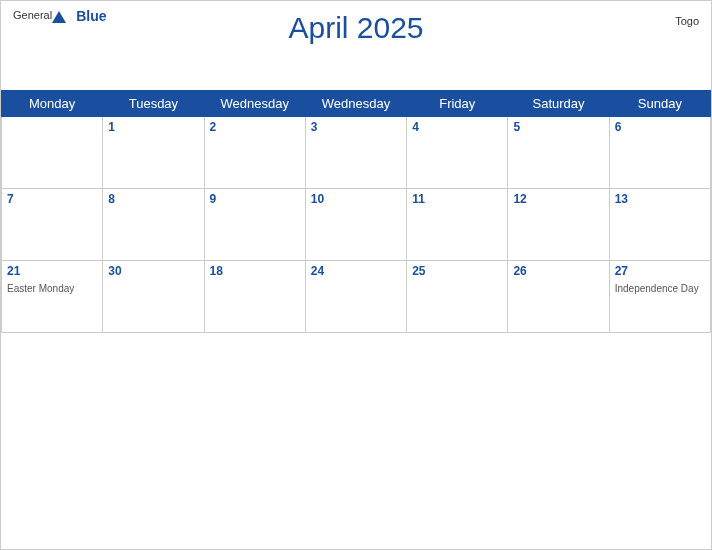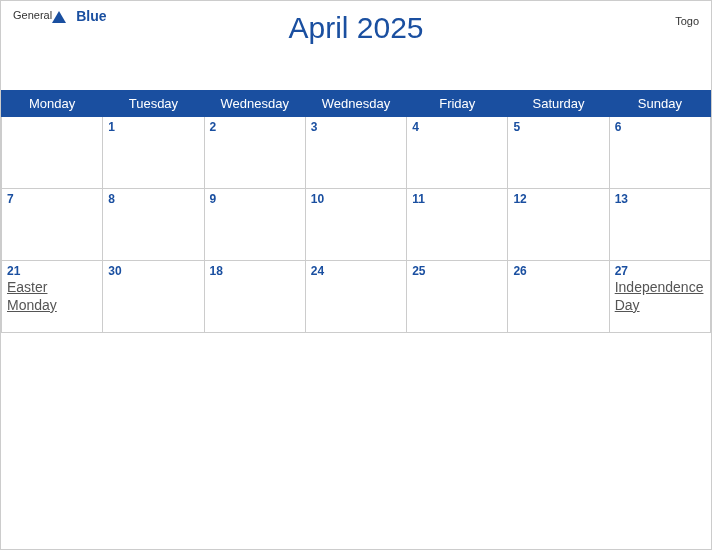--- a/index.html
+++ b/index.html
@@ -88,25 +88,24 @@
       height: 72px;
       background: #fff;
     }
     .day-num {
       font-size: 12px;
       color: #1a4fa0;
       font-weight: bold;
       display: block;
     }
     .day-event {
-      font-size: 14px;
+      font-size: 10px;
       color: #555;
       margin-top: 2px;
       line-height: 1.2;
-      text-decoration: underline;
     }
     .empty-cell {
       background: #fff;
     }
     .week-row td {
       height: 72px;
     }
   </style>
 </head>
 <body>

